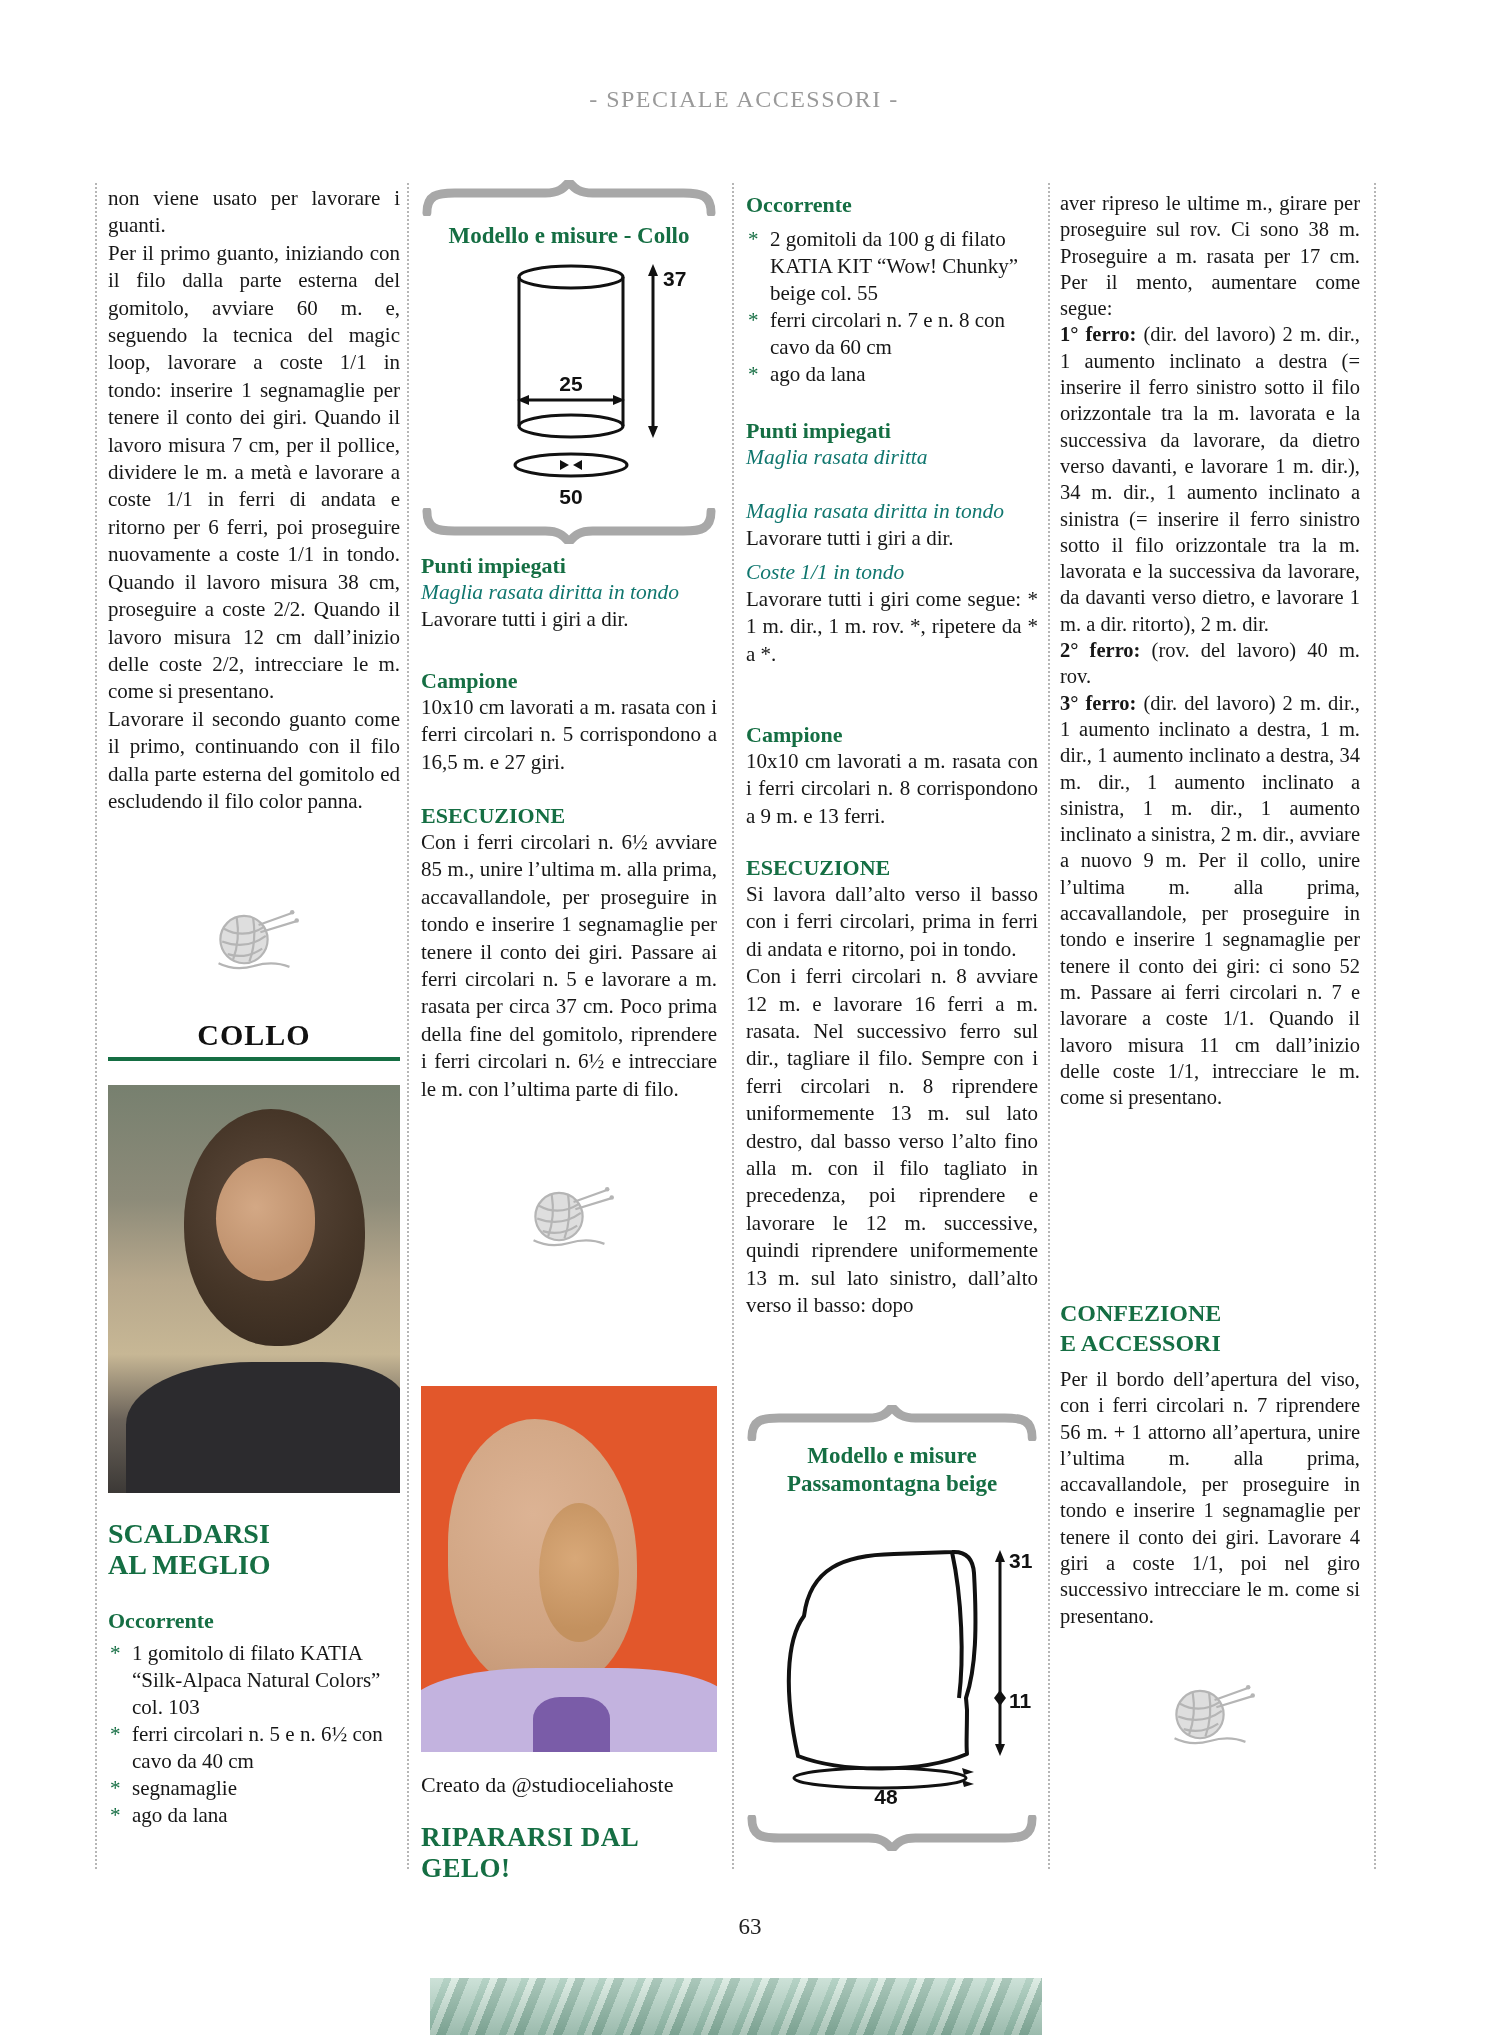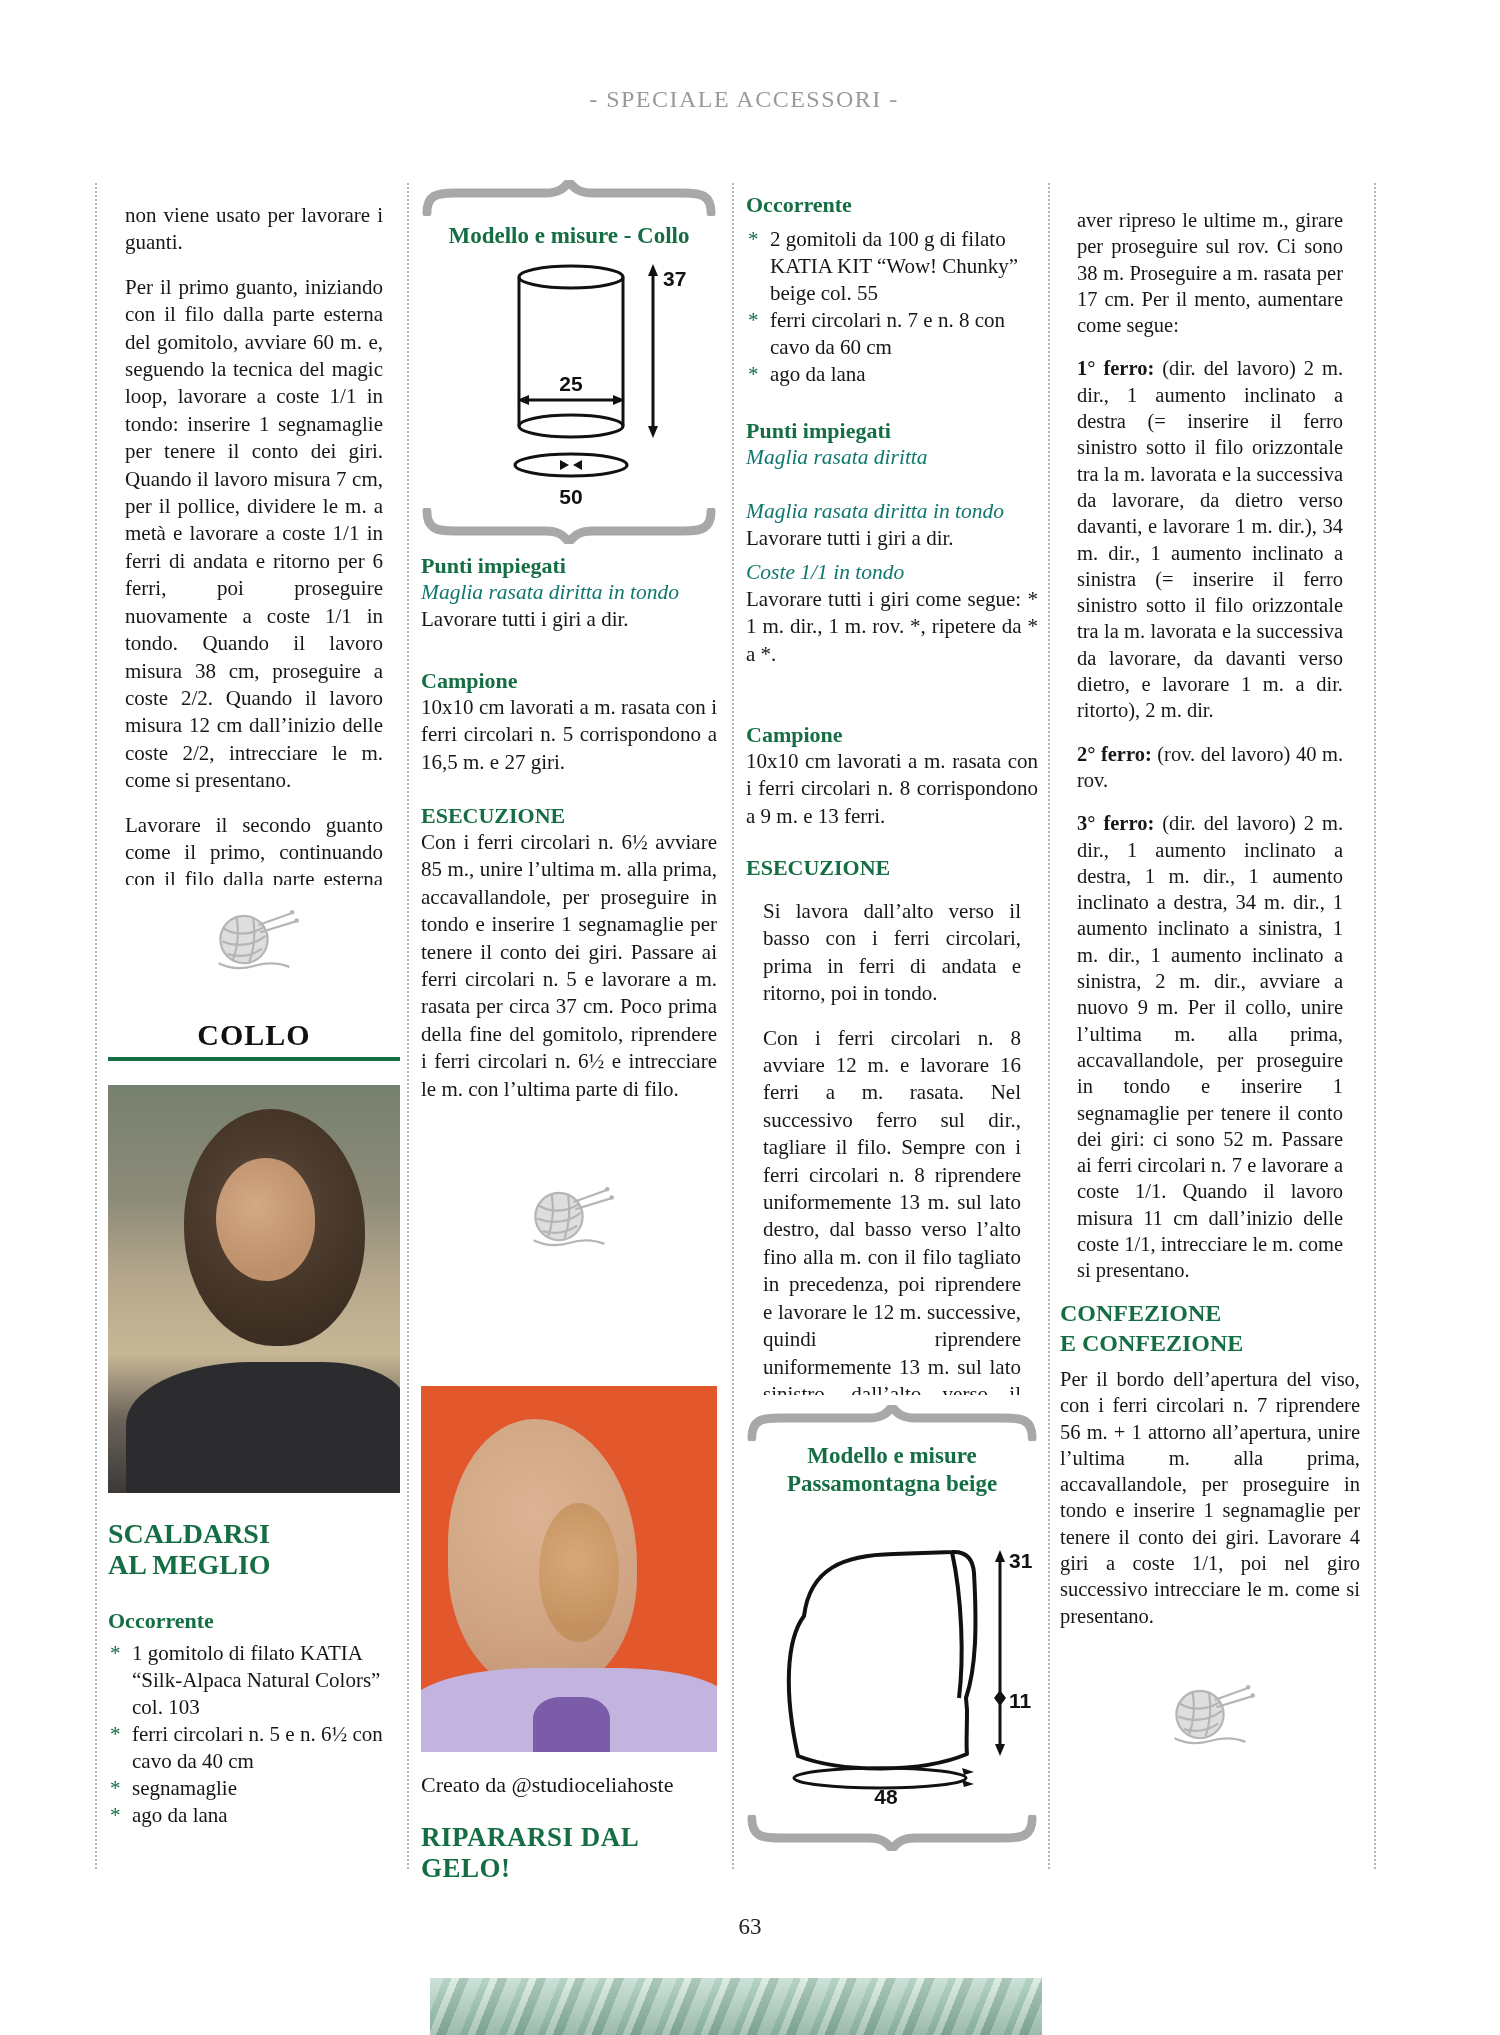--- a/index.html
+++ b/index.html
@@ -10,21 +10,21 @@
     font-family:"Liberation Serif", serif; color:#161616;
   }
   .hdr {
     position:absolute; top:86px; left:0; right:12px; text-align:center;
     font-size:24px; letter-spacing:1.5px; color:#9a9a9a; font-family:"Liberation Serif", serif;
   }
   .vrule { position:absolute; top:183px; height:1686px; width:0; border-left:2px dotted #b6b6b6; }
   .col { position:absolute; top:0; height:2035px; }
   .blk { position:absolute; left:0; right:0; }
   .body { font-size:21px; line-height:27.4px; text-align:justify; color:#171717; }
-  .body p { margin:17px; }
+  .body p { margin:0; }
   .c4 .body { font-size:20.5px; line-height:26.3px; }
   .gh  { color:#156e43; font-weight:bold; font-size:22px; line-height:26px; }
   .gi  { color:#0f766e; font-style:italic; font-size:21.5px; line-height:27px;font-family:Liberation Serif, serif; }
   .biggh { color:#156e43; font-weight:bold; font-size:28px; line-height:31px; }
   .sect-title {
     text-align:center; font-weight:bold; font-size:30px; letter-spacing:1px;
     color:#111; padding-bottom:5px; border-bottom:4px solid #156e43;
   }
   .sect-title.two { font-size:28px; line-height:31px; letter-spacing:0.5px; }
   .dg-title { text-align:center; color:#156e43; font-weight:bold; font-size:23px; line-height:28px; }
@@ -265,21 +265,21 @@
 
   <div class="col c4" style="left:1060px;width:300px">
     <div class="blk body" style="top:190px;height:1100px;overflow:hidden">
       <p>aver ripreso le ultime m., girare per proseguire sul rov. Ci sono 38 m. Proseguire a m. rasata per 17 cm. Per il mento, aumentare come segue:</p>
       <p><strong>1° ferro:</strong><span> (dir. del lavoro) 2 m. dir., 1 aumento inclinato a destra (= inserire il ferro sinistro sotto il filo orizzontale tra la m. lavorata e la successiva da lavorare, da dietro verso davanti, e lavorare 1 m. dir.), 34 m. dir., 1 aumento inclinato a sinistra (= inserire il ferro sinistro sotto il filo orizzontale tra la m. lavorata e la successiva da lavorare, da davanti verso dietro, e lavorare 1 m. a dir. ritorto), 2 m. dir.</span></p>
       <p><strong>2° ferro:</strong><span> (rov. del lavoro) 40 m. rov.</span></p>
       <p><strong>3° ferro:</strong><span> (dir. del lavoro) 2 m. dir., 1 aumento inclinato a destra, 1 m. dir., 1 aumento inclinato a destra, 34 m. dir., 1 aumento inclinato a sinistra, 1 m. dir., 1 aumento inclinato a sinistra, 2 m. dir., avviare a nuovo 9 m. Per il collo, unire l’ultima m. alla prima, accavallandole, per proseguire in tondo e inserire 1 segnamaglie per tenere il conto dei giri: ci sono 52 m. Passare ai ferri circolari n. 7 e lavorare a coste 1/1. Quando il lavoro misura 11 cm dall’inizio delle coste 1/1, intrecciare le m. come si presentano.</span></p>
     </div>
     <div class="blk gh" style="top:1298px;font-size:24px;line-height:30px">
       <div>CONFEZIONE</div>
-      <div>E CONFEZIONE</div>
+      <div>E ACCESSORI</div>
     </div>
     <div class="blk body" style="top:1366px">Per il bordo dell’apertura del viso, con i ferri circolari n. 7 riprendere 56 m. + 1 attorno all’apertura, unire l’ultima m. alla prima, accavallandole, per proseguire in tondo e inserire 1 segnamaglie per tenere il conto dei giri. Lavorare 4 giri a coste 1/1, poi nel giro successivo intrecciare le m. come si presentano.</div>
     <div class="blk yarnwrap" style="top:1680px">
       <svg width="100" height="71">
           <use href="#yarn"></use>
         </svg>
     </div>
   </div>
 
   <div class="pagenum">63</div>

